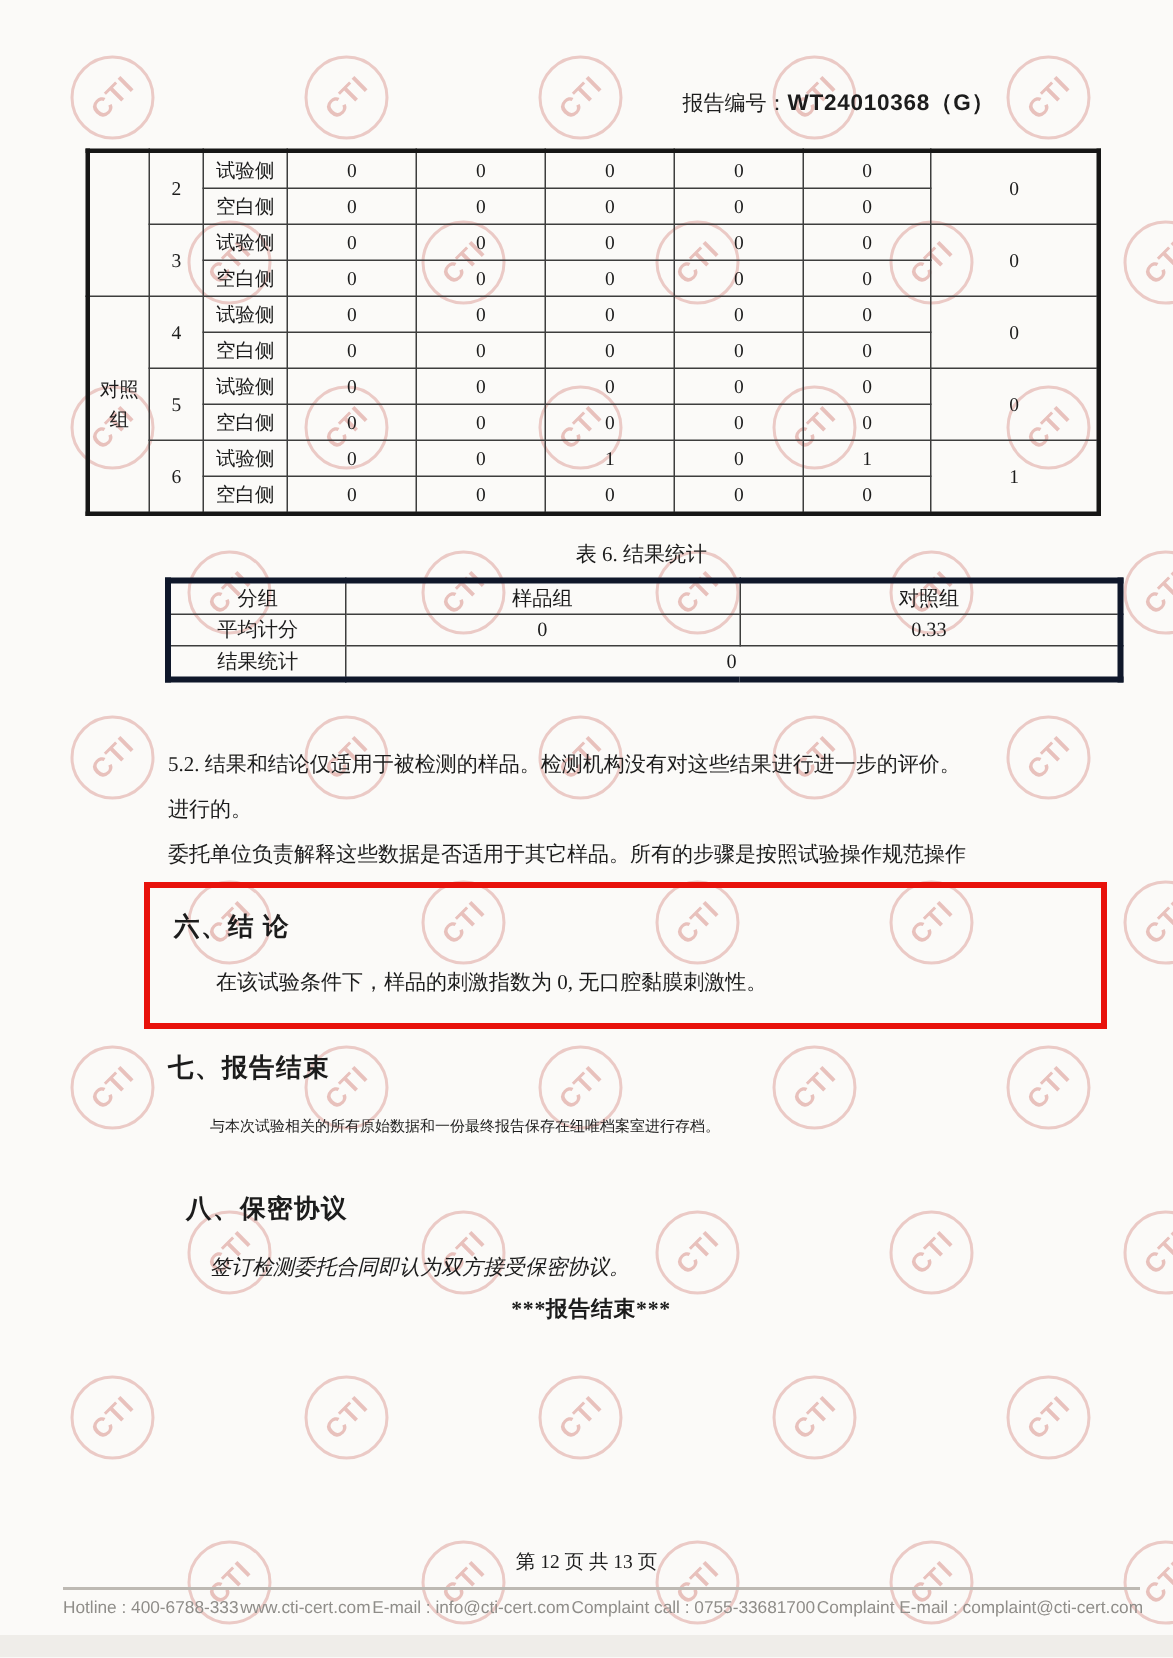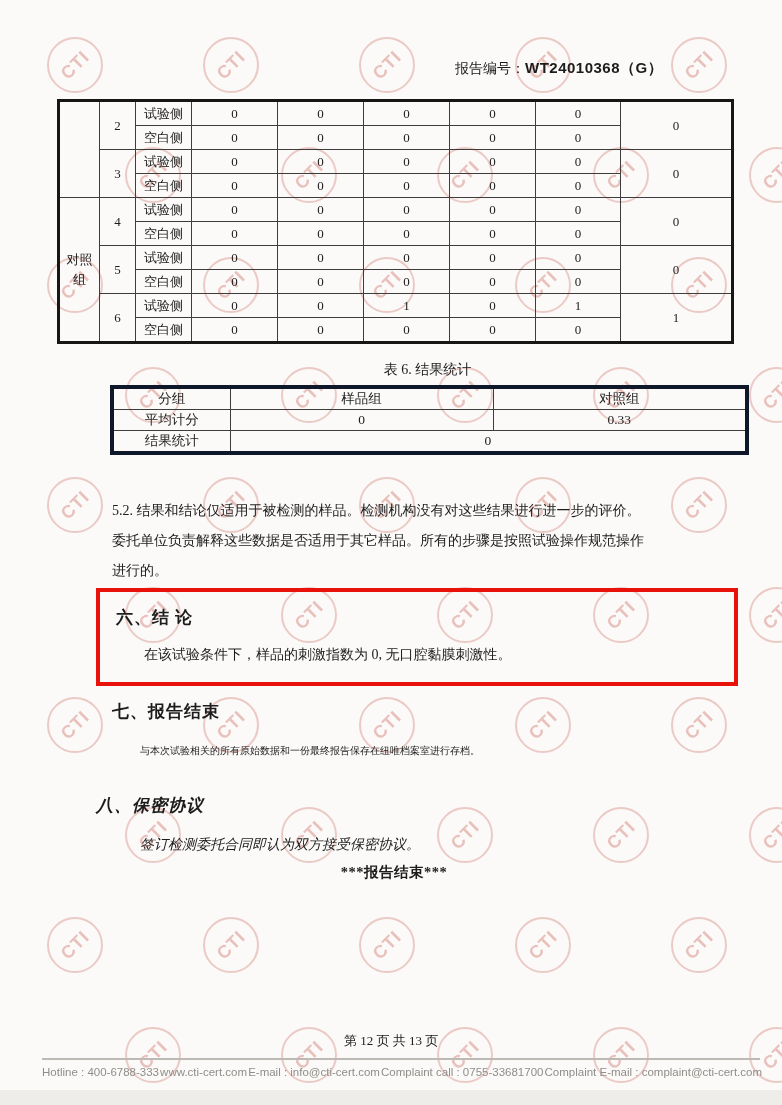--- a/index.html
+++ b/index.html
@@ -46,21 +46,21 @@
   .conclusion-box {
     position:absolute; left:96px; top:588px; width:634px; height:90px;
     border:4px solid #e8120b;
   }
   .sec-heading { font-weight:bold; font-size:17px; letter-spacing:1px; }
   .conclusion-box .sec-heading { position:absolute; left:16px; top:14px; }
   .conclusion-box .sec-text { position:absolute; left:44px; top:54px; font-size:14px; }
 
   .h-records { position:absolute; left:112px; top:700px; }
   .p-records { position:absolute; left:140px; top:744px; font-size:10px; }
-  .h-conf    { position:absolute; left:96px; top:794px;font-style:italic; }
+  .h-conf    { position:absolute; left:124px; top:794px; }
   .p-conf    { position:absolute; left:140px; top:836px; font-size:14px;font-style:italic; }
   .report-end { position:absolute; left:57px; top:863px; width:674px; text-align:center; font-size:14.5px; font-weight:bold; letter-spacing:.5px; }
 
   .page-info { position:absolute; left:0; top:1032px; width:782px; text-align:center; font-size:13px; }
   .footer-line { position:absolute; left:42px; top:1058px; width:718px; height:2px; background:#bdb9b3; }
   .contacts {
     position:absolute; left:42px; top:1066px; width:720px;
     display:flex; justify-content:space-between;
     font-family:"Liberation Sans",sans-serif; font-size:11.5px; color:#8f8d89;
   }
@@ -358,22 +358,22 @@
       </tr>
       <tr>
         <td>结果统计</td>
         <td colspan="2">0</td>
       </tr>
     </tbody>
       </table>
 
     <div class="p52">
       <div>5.2. 结果和结论仅适用于被检测的样品。检测机构没有对这些结果进行进一步的评价。</div>
+      <div>进行的。</div>
       <div>委托单位负责解释这些数据是否适用于其它样品。所有的步骤是按照试验操作规范操作</div>
-      <div>进行的。</div>
     </div>
 
     <div class="conclusion-box">
       <div class="sec-heading">六、结 论</div>
       <div class="sec-text">在该试验条件下，样品的刺激指数为 0, 无口腔黏膜刺激性。</div>
     </div>
 
     <div class="sec-heading h-records">七、报告结束</div>
     <div class="p-records">与本次试验相关的所有原始数据和一份最终报告保存在纽唯档案室进行存档。</div>
 

